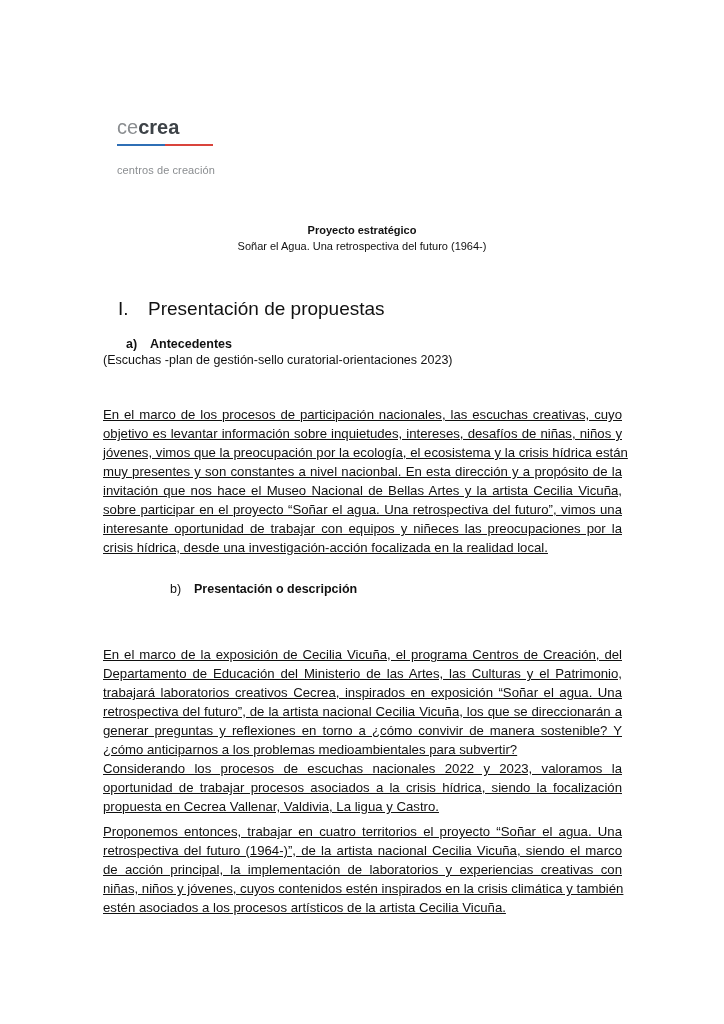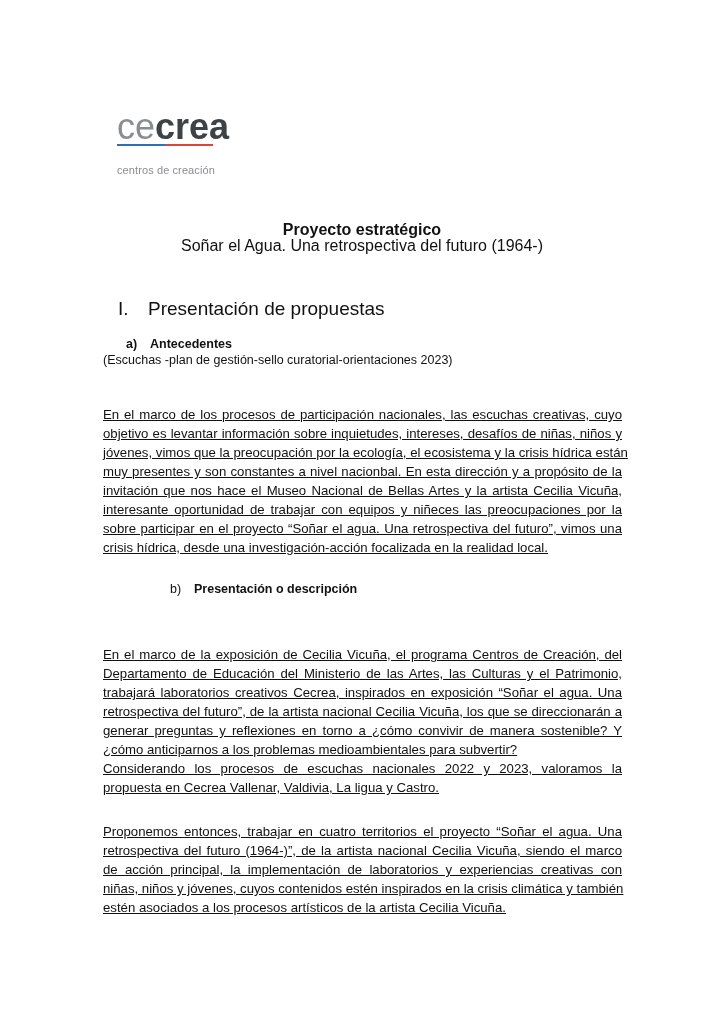--- a/index.html
+++ b/index.html
@@ -1,26 +1,26 @@
 <!DOCTYPE html>
 <html><head>
 <meta charset="utf-8">
 <style>
   html, body { margin: 0; padding: 0; background: #ffffff; }
   body { width: 724px; height: 1024px; position: relative; overflow: hidden; font-family: "Liberation Sans", "DejaVu Sans", sans-serif; color: #111; }
   .page { position: absolute; left: 0; top: 0; width: 724px; height: 1024px; background: #fff; }
 
   .logo { position: absolute; left: 117px; top: 112px; width: 100px; }
-  .logo-word { font-size: 36px; line-height: 30px; letter-spacing: 0px; white-space: nowrap; }
+  .logo-word { font-size: 20px; line-height: 30px; letter-spacing: 0px; white-space: nowrap; }
   .logo-ce { color: #8a8d90; font-weight: 300; }
   .logo-crea { color: #3d4247; font-weight: bold; }
   .logo-line { height: 2px; width: 96px; margin-top: 2px; background: linear-gradient(to right, #2f6fb5 0%, #2f6fb5 50%, #d9443c 50%, #d9443c 100%); }
   .logo-sub { font-size: 11px; color: #8a8d90; margin-top: 18px; white-space: nowrap; letter-spacing: 0.1px; }
 
-  .title-block { position: absolute; left: 0; width: 724px; top: 222px; text-align: center; font-size: 16px; line-height: 16px; }
+  .title-block { position: absolute; left: 0; width: 724px; top: 222px; text-align: center; font-size: 11px; line-height: 16px; }
   .title-bold { font-weight: bold; }
 
   .h1 { position: absolute; left: 118px; top: 298px; font-size: 19px; color: #111; white-space: nowrap; }
   .h1 .num { display: inline-block; width: 30px; }
 
   .h2 { position: absolute; font-size: 12.5px; white-space: nowrap; }
   .h2 .lbl { display: inline-block; width: 24px; }
   .h2 .txt { font-weight: bold; }
   .sub { position: absolute; font-size: 12.5px; white-space: nowrap; }
 
@@ -52,37 +52,38 @@
     <span class="lbl" style="font-weight:bold;">a)</span><span class="txt">Antecedentes</span>
   </div>
   <div class="sub" style="left:103px; top:353px;">(Escuchas -plan de gestión-sello curatorial-orientaciones 2023)</div>
 
   <div class="para" style="top:405px;">
     <span class="line">En el marco de los procesos de participación nacionales, las escuchas creativas, cuyo</span>
     <span class="line">objetivo es levantar información sobre inquietudes, intereses, desafíos de niñas, niños y</span>
     <span class="line">jóvenes, vimos que la preocupación por la ecología, el ecosistema y la crisis hídrica están</span>
     <span class="line">muy presentes y son constantes a nivel nacionbal. En esta dirección y a propósito de la</span>
     <span class="line">invitación que nos hace el Museo Nacional de Bellas Artes y la artista Cecilia Vicuña,</span>
+    <span class="line">sobre participar en el proyecto “Soñar el agua. Una retrospectiva del futuro”, vimos una</span>
     <span class="line">interesante oportunidad de trabajar con equipos y niñeces las preocupaciones por la</span>
-    <span class="line">sobre participar en el proyecto “Soñar el agua. Una retrospectiva del futuro”, vimos una</span>
     <span class="line last">crisis hídrica, desde una investigación-acción focalizada en la realidad local.</span>
   </div>
 
   <div class="h2" style="left:126px; top:582px;padding-left:44px;">
     <span class="lbl">b)</span><span class="txt">Presentación o descripción</span>
   </div>
 
   <div class="para" style="top:645px;">
     <span class="line">En el marco de la exposición de Cecilia Vicuña, el programa Centros de Creación, del</span>
     <span class="line">Departamento de Educación del Ministerio de las Artes, las Culturas y el Patrimonio,</span>
     <span class="line">trabajará laboratorios creativos Cecrea, inspirados en exposición “Soñar el agua. Una</span>
     <span class="line">retrospectiva del futuro”, de la artista nacional Cecilia Vicuña, los que se direccionarán a</span>
     <span class="line">generar preguntas y reflexiones en torno a ¿cómo convivir de manera sostenible? Y</span>
     <span class="line last">¿cómo anticiparnos a los problemas medioambientales para subvertir?</span>
     <span class="line">Considerando los procesos de escuchas nacionales 2022 y 2023, valoramos la</span>
+    <span class="line">oportunidad de trabajar procesos asociados a la crisis hídrica, siendo la focalización</span>
     <span class="line last">propuesta en  Cecrea Vallenar, Valdivia, La ligua y Castro.</span>
   </div>
 
   <div class="para" style="top:822px;">
     <span class="line">Proponemos entonces,  trabajar en cuatro territorios el proyecto “Soñar el agua. Una</span>
     <span class="line">retrospectiva del futuro (1964-)”, de la artista nacional Cecilia Vicuña, siendo el marco</span>
     <span class="line">de acción principal, la implementación de laboratorios y experiencias creativas con</span>
     <span class="line">niñas, niños y jóvenes, cuyos contenidos estén inspirados en la crisis climática y también</span>
     <span class="line last">estén asociados a los procesos artísticos de la artista Cecilia Vicuña.</span>
   </div>

